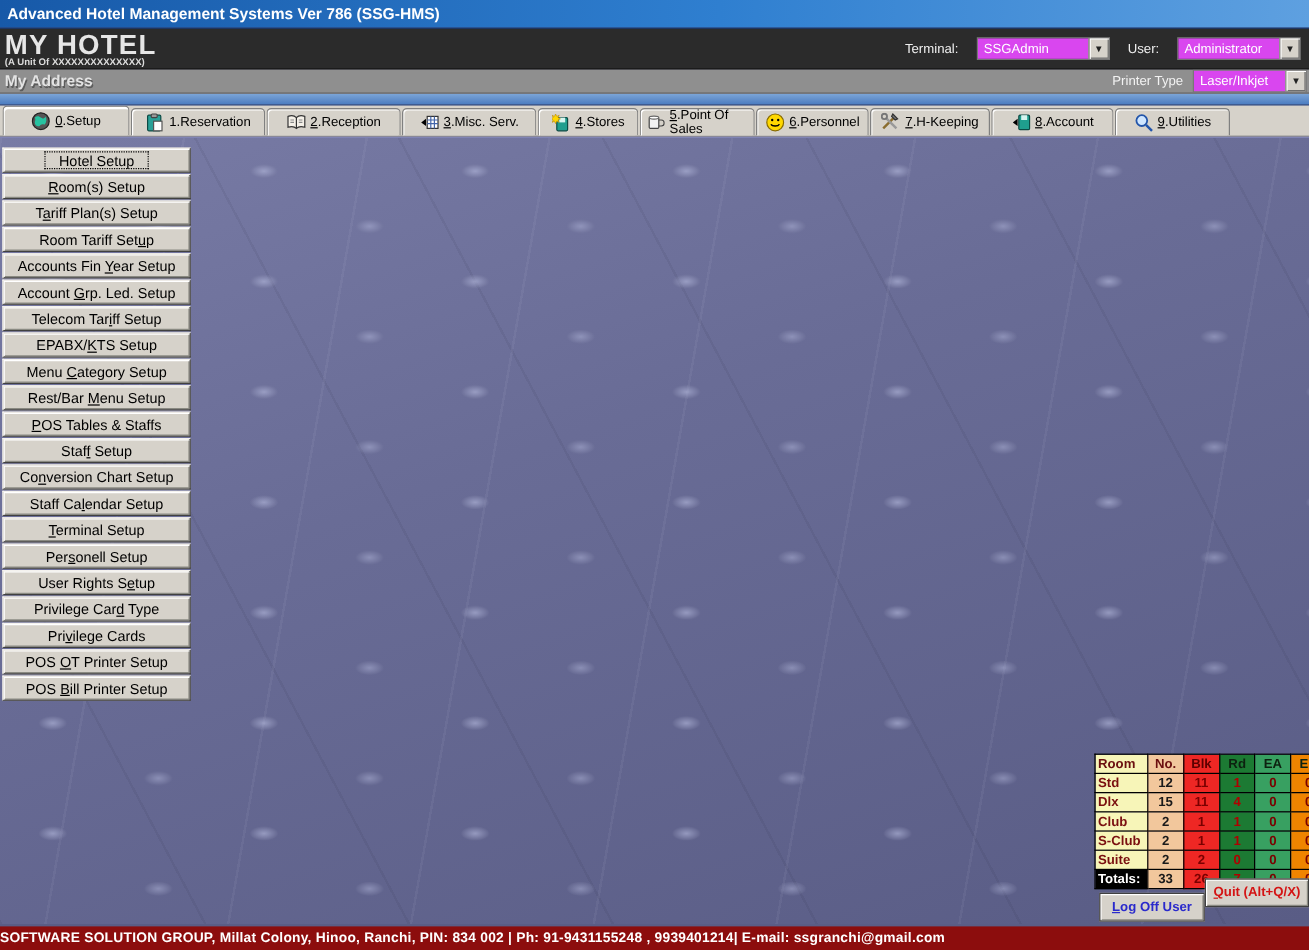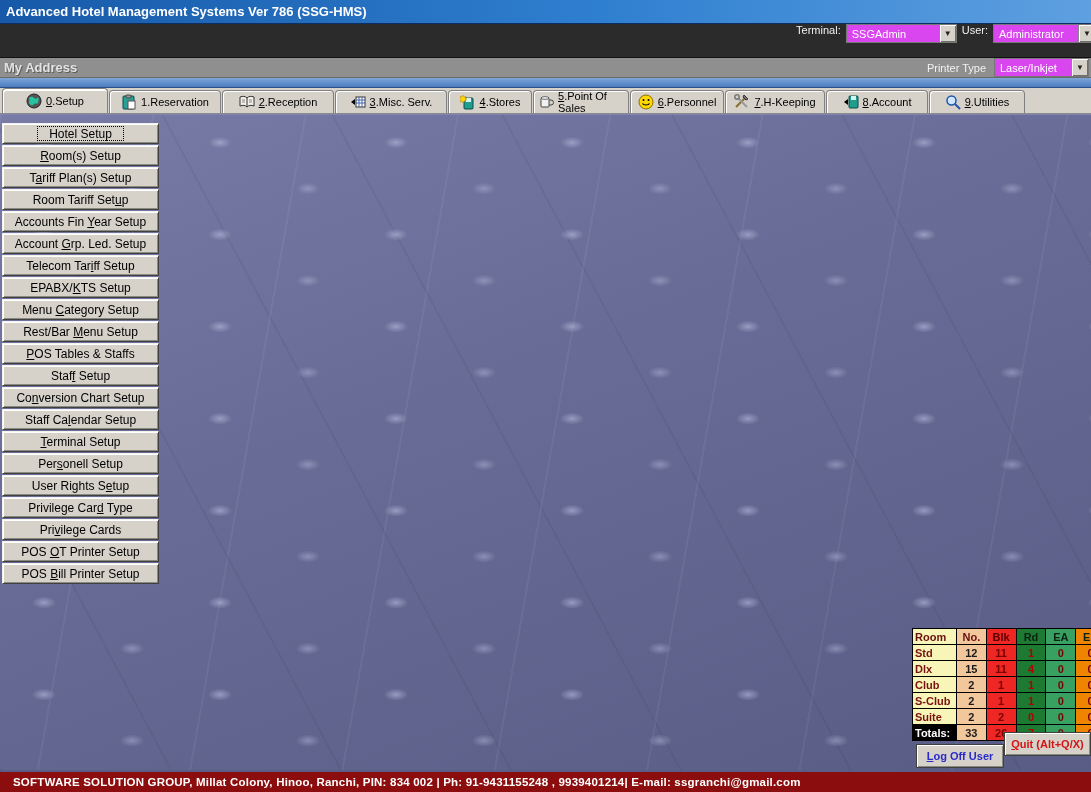--- a/index.html
+++ b/index.html
@@ -16,21 +16,21 @@
 
   
   .hotelband{
     height:34px; background:#2b2b2b; color:#e9e9e9; position:relative;
     display:flex; align-items:center; overflow:hidden;
     border-bottom:1px solid #111;
   }
   .hotelname-wrap{ padding-left:4px; line-height:1; }
   .hotelname{ font-size:23px; font-weight:bold; letter-spacing:1px; color:#e6e6e6; }
   .hotelsub{ font-size:8px; font-weight:bold; color:#dcdcdc; margin-top:-1px; }
-  .band-right{ position:absolute; right:0; top:0; height:100%; display:flex; align-items:flex-start; gap:5px; padding-right:4px; }
+  .band-right{ position:absolute; right:0; top:0; height:100%; display:flex; align-items:center; gap:15px; padding-right:16px; }
   .combolabel{ font-size:11px; color:#f0f0f0; }
   .combo{ display:flex; height:19px; border:1px solid #777; }
   .combo .field{ background:#d946ef; color:#fff; font-size:11px; display:flex; align-items:center; padding:0 5px; }
   .combo .btn{
     width:17px; background:#d6d2ca; display:flex; align-items:center; justify-content:center;
     border-left:1px solid #888; font-size:8px; color:#222; cursor:default;
     box-shadow: inset 1px 1px 0 #fff, inset -1px -1px 0 #6e6e6e;
   }
   .combo.terminal .field{ width:92px; }
   .combo.user .field{ width:84px; }
@@ -118,34 +118,38 @@
     height:24px; background:#d6d2ca; font-size:11px; font-weight:bold;
     display:flex; align-items:center; justify-content:center; cursor:default;
     border:1px solid #404040; box-shadow: inset 1px 1px 0 #fff, inset -1px -1px 0 #8a8a82;
   }
   .fbtn.logoff{ width:88px; color:#2a2acc;margin-top:24px; }
   .fbtn.quit{ width:87px; color:#d41414; }
 
   
   .statusbar{
     height:22px; background:#8c0d0d; border-top:2px solid #5a5d86;
-    display:flex; align-items:center; padding-left:13px;
+    display:flex; align-items:center; padding-left:0;
   }
   .statusbar .txt{ color:#ffffff; font-weight:bold; font-size:11.5px; letter-spacing:.2px; }
 
   u{ text-decoration:underline; }
 </style>
 </head>
 <body>
 
 <div class="titlebar">
   <span class="txt">Advanced Hotel Management Systems Ver 786 (SSG-HMS)</span>
 </div>
 
 <div class="hotelband">
+  <div class="hotelname-wrap">
+    <div class="hotelname">MY HOTEL</div>
+    <div class="hotelsub">(A Unit Of XXXXXXXXXXXXXX)</div>
+  </div>
   <div class="band-right">
     <span class="combolabel">Terminal:</span>
     <div class="combo terminal">
       <div class="field">SSGAdmin</div>
       <div class="btn">▼</div>
     </div>
     <span class="combolabel">User:</span>
     <div class="combo user">
       <div class="field">Administrator</div>
       <div class="btn">▼</div>

